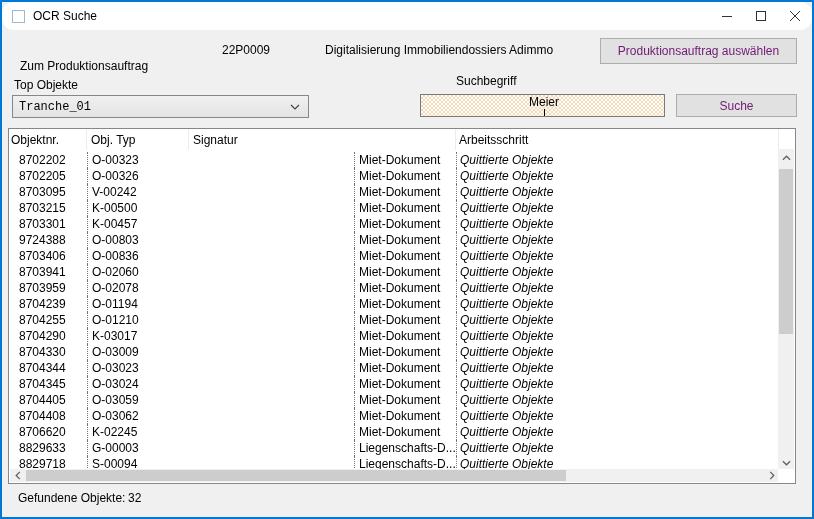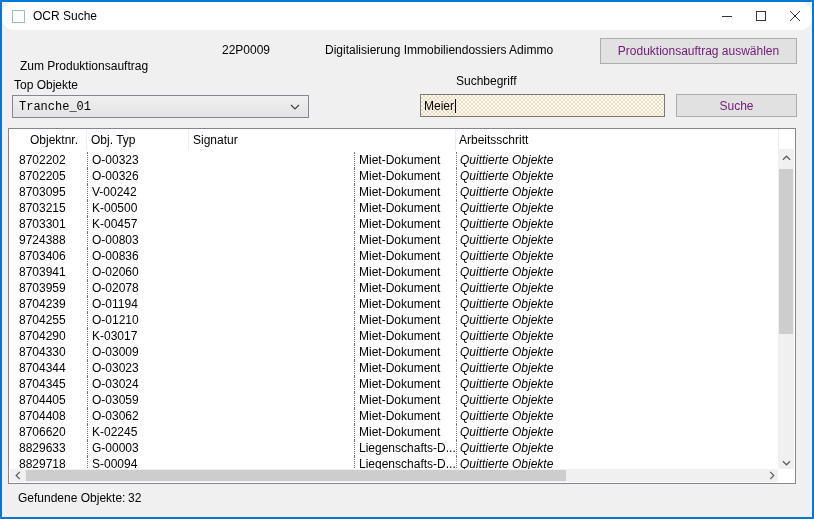--- a/index.html
+++ b/index.html
@@ -45,31 +45,31 @@
   }
   .combobox .cb-arrow { position: absolute; right: 8px; top: 8px; }
 
   .search-input {
     position: absolute; left: 418px; top: 92px; width: 245px; height: 23px;
     border: 1px solid #7a7a7a;
     background-image:
       linear-gradient(45deg, #f3d9b5 25%, transparent 25%, transparent 75%, #f3d9b5 75%),
       linear-gradient(45deg, #f3d9b5 25%, #ffffff 25%, #ffffff 75%, #f3d9b5 75%);
     background-size: 4px 4px; background-position: 0 0, 2px 2px;
-    display: flex; align-items: center; padding-left: 3px;
+    display: flex; align-items: center; padding-left: 3px; flex-direction: column;
   }
   .caret { display: inline-block; width: 1px; height: 14px; background: #000; margin-left: 1px; }
 
   
   .listview {
     position: absolute; left: 6px; top: 126px; width: 788px; height: 356px;
     background: #fff; border: 1px solid #828790; overflow: hidden;
   }
   .lv-header { position: absolute; left: 0; top: 0; width: 770px; height: 21px; display: flex; background: #fff; }
-  .lv-header .hc { display: flex; align-items: center; padding-left: 21px; border-right: 1px solid #ececec; }
+  .lv-header .hc { display: flex; align-items: center; padding-left: 2px; border-right: 1px solid #ececec; }
   .hc1 { width: 78px; }
   .hc2 { width: 267px; padding-left: 4px !important; }
   .hc3 { width: 102px; padding-left: 4px !important; }
   .hc4 { width: 323px; padding-left: 3px !important; }
 
   .lv-body { position: absolute; left: 0; top: 23px; width: 770px; height: 320px; overflow: hidden; }
   .lv-row { display: flex; height: 16px; line-height: 16px; white-space: nowrap; }
   .lv-row .c { overflow: hidden; }
   .c1 { width: 78px;  padding-left: 10px; }
   .c2 { width: 267px; padding-left: 4px; border-left: 1px dotted #757575; }

